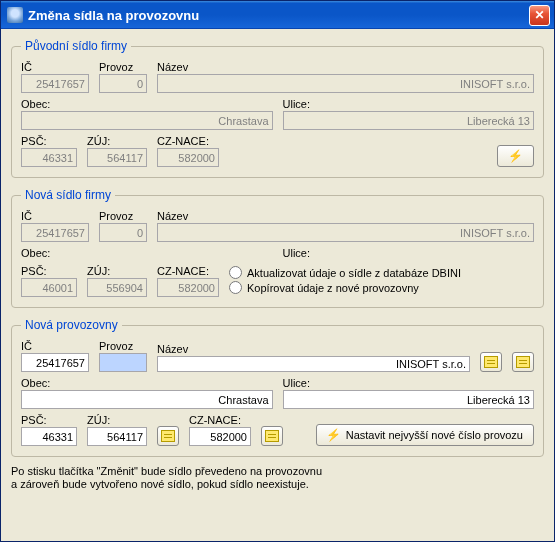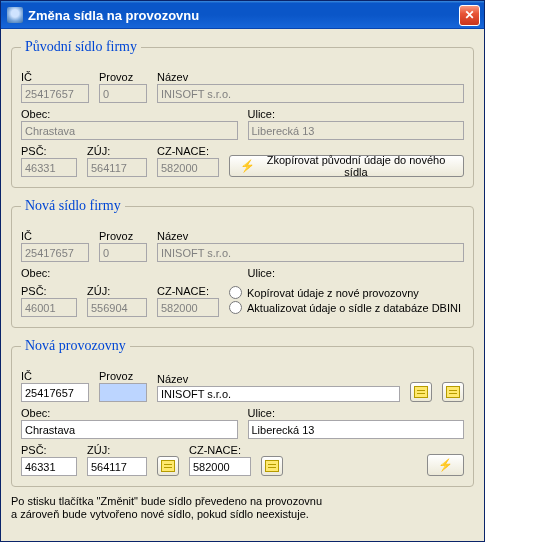--- a/index.html
+++ b/index.html
@@ -3,21 +3,21 @@
 <meta charset="utf-8">
 <style>
   * { box-sizing: border-box; }
   body {
     margin: 0;
     font-family: Tahoma, Arial, sans-serif;
     font-size: 11px;
     background: #fff;
   }
   .window {
-    width: 485px;
+    width: 555px;
     height: 542px;
     border: 1px solid #0a246a;
     background: #ece9d8;
     display: flex;
     flex-direction: column;
   }
   .titlebar {
     height: 28px;
     background: linear-gradient(to bottom, #3c8cde 0%, #0a56c8 8%, #0a56c8 50%, #1665d8 95%, #003399 100%);
     color: #fff;
@@ -55,37 +55,37 @@
   fieldset.group {
     border: 1px solid #bdb8a5;
     border-radius: 4px;
     margin: 4px 0 6px 0;
     padding: 6px 9px 10px 9px;
     position: relative;
   }
   fieldset.group > legend {
     color: #0046d5;
     padding: 0 4px;
-    font-size: 14px;
-    font-family: Liberation Serif, serif;
+    font-size: 12px;
   }
   .row {
     display: flex;
     gap: 10px;
-    margin-top: 10px;
+    margin-top: 2px;
   }
   .col { display: flex; flex-direction: column; }
   .lbl { color: #000; margin-bottom: 1px; }
   input.txt {
     font: inherit;
     height: 19px;
     padding: 1px 3px;
     border: 1px solid #a7a6aa;
     background: #fff;
     color: #000;
+    text-align: right;
   }
   input.txt.dim { color: #808080; background: #ece9d8; }
   input.txt.highlight { background: #bcd5ff; }
   .w-ic { width: 68px; }
   .w-prov { width: 48px; }
   .w-nzv { flex: 1; }
   .btn {
     font: inherit;
     height: 22px;
     border: 1px solid #8b8b8b;
@@ -168,21 +168,20 @@
             <span class="lbl">ZÚJ:</span>
           <input class="txt dim" style="width: 60px;" value="564117">
           </div>
         <div class="col">
             <span class="lbl">CZ-NACE:</span>
           <input class="txt dim" style="width: 62px;" value="582000">
           </div>
         <div style="flex:1; display:flex; justify-content:flex-end">
           <button class="btn">
             <span class="bolt">⚡</span>
-            <span>Zkopírovat původní údaje do nového sídla</span>
           </button>
         </div>
       </div>
     </fieldset>
 
     <fieldset class="group">
       <legend>Nová sídlo firmy</legend>
       <div class="row">
         <div class="col">
             <span class="lbl">IČ</span>
@@ -212,28 +211,28 @@
           </div>
         <div class="col">
             <span class="lbl">ZÚJ:</span>
           <input class="txt dim" style="width: 60px;" value="556904">
           </div>
         <div class="col">
             <span class="lbl">CZ-NACE:</span>
           <input class="txt dim" style="width: 62px;" value="582000">
           </div>
         <div class="radio-stack" style="flex:1">
+          <label class="radio-row">
+            <input type="radio" name="nove-src" style="">
+            <span>Aktualizovat údaje o sídle z databáze DBINI</span>
+          </label>
           <label class="radio-row">
             <input type="radio" name="nove-src" style="">
             <span>Kopírovat údaje z nové provozovny</span>
           </label>
-          <label class="radio-row">
-            <input type="radio" name="nove-src" style="">
-            <span>Aktualizovat údaje o sídle z databáze DBINI</span>
-          </label>
         </div>
       </div>
     </fieldset>
 
     <fieldset class="group">
       <legend>Nová provozovny</legend>
       <div class="row" style="align-items:flex-end">
         <div class="col">
             <span class="lbl">IČ</span>
           <input class="txt w-ic" value="25417657" style="">
@@ -278,20 +277,21 @@
         <div class="col">
             <span class="lbl">CZ-NACE:</span>
           <input class="txt" style="width: 62px;" value="582000">
           </div>
         <button class="btn btn-sq">
             <span class="note-icon"></span>
           </button>
         <div style="flex:1; display:flex; justify-content:flex-end">
           <button class="btn">
             <span class="bolt">⚡</span>
+            <span>Nastavit nejvyšší nové číslo provozu</span>
           </button>
         </div>
       </div>
     </fieldset>
 
     <div class="footer">
       <div class="note-text" style="white-space:pre-line">Po stisku tlačítka "Změnit" bude sídlo převedeno na provozovnu
 a zároveň bude vytvořeno nové sídlo, pokud sídlo neexistuje.</div>
     </div>
 

